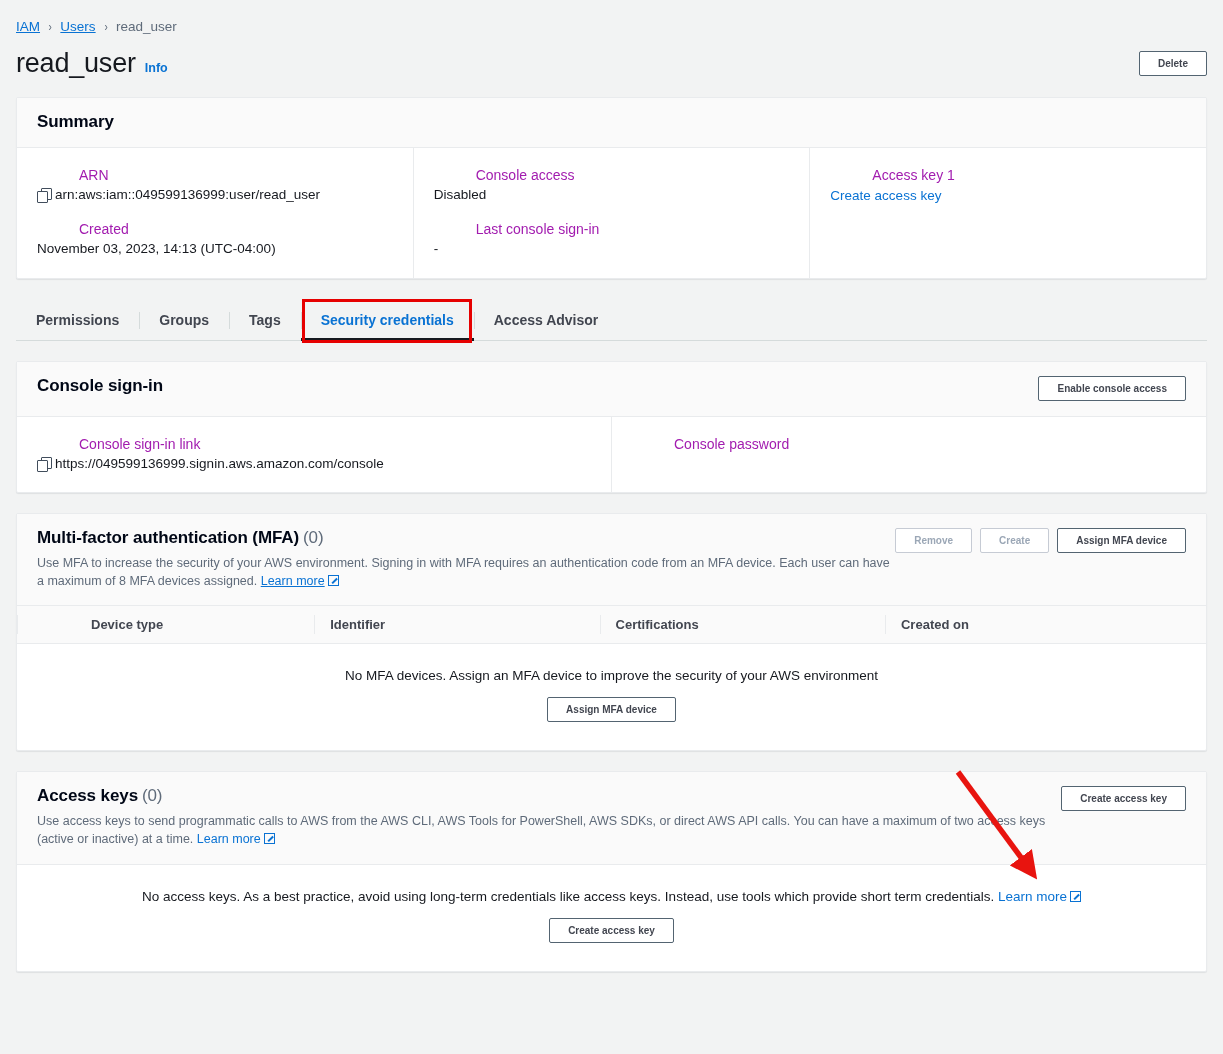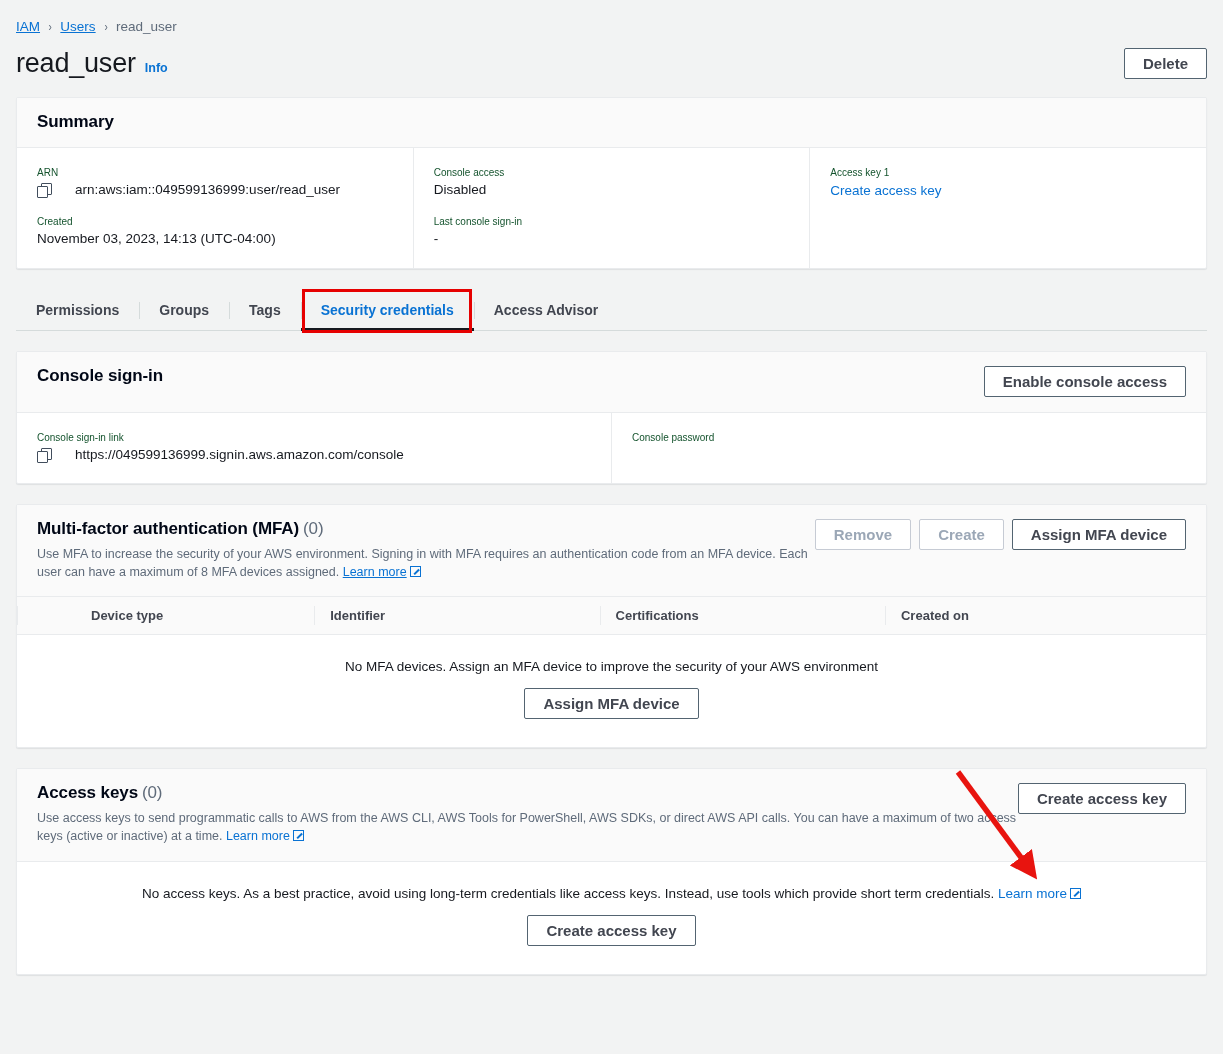--- a/index.html
+++ b/index.html
@@ -54,21 +54,21 @@
     font-weight: bold;
     color: #0972d3;
     text-decoration: none;
     cursor: pointer;
   }
   .btn {
     background: #ffffff;
     border: 1px solid #536471;
     border-radius: 2px;
     color: #424650;
-    font-size: 15px;
+    font-size: 10px;
     font-weight: bold;
     padding: 6px 18px;
     cursor: pointer;
     font-family: "Liberation Sans", sans-serif;
     white-space: nowrap;
   }
   .btn[disabled], .btn.disabled {
     color: #9ba7b6;
     border-color: #c6cbd4;
     cursor: default;
@@ -109,30 +109,31 @@
 
   
   .summary-body { display: flex; padding: 0; }
   .sum-col {
     flex: 1;
     padding: 19px 20px 22px 20px;
     border-right: 1px solid #e9ebed;
   }
   .sum-col:last-child { border-right: none; }
   .field-label {
-    font-size: 10px;
-    color: #14532d;
+    font-size: 14px;
+    color: #a21caf;
     margin-bottom: 4px;
+    margin-left: 42px;
   }
   .field-value {
     font-size: 13.5px;
     color: #16191f;
     display: flex;
     align-items: center;
-    gap: 24px;
+    gap: 4px;
   }
   .field-block + .field-block { margin-top: 19px; }
   .link {
     color: #0972d3;
     text-decoration: none;
     font-size: 13.5px;
     cursor: pointer;
   }
   .link.underline { text-decoration: underline; }
 

